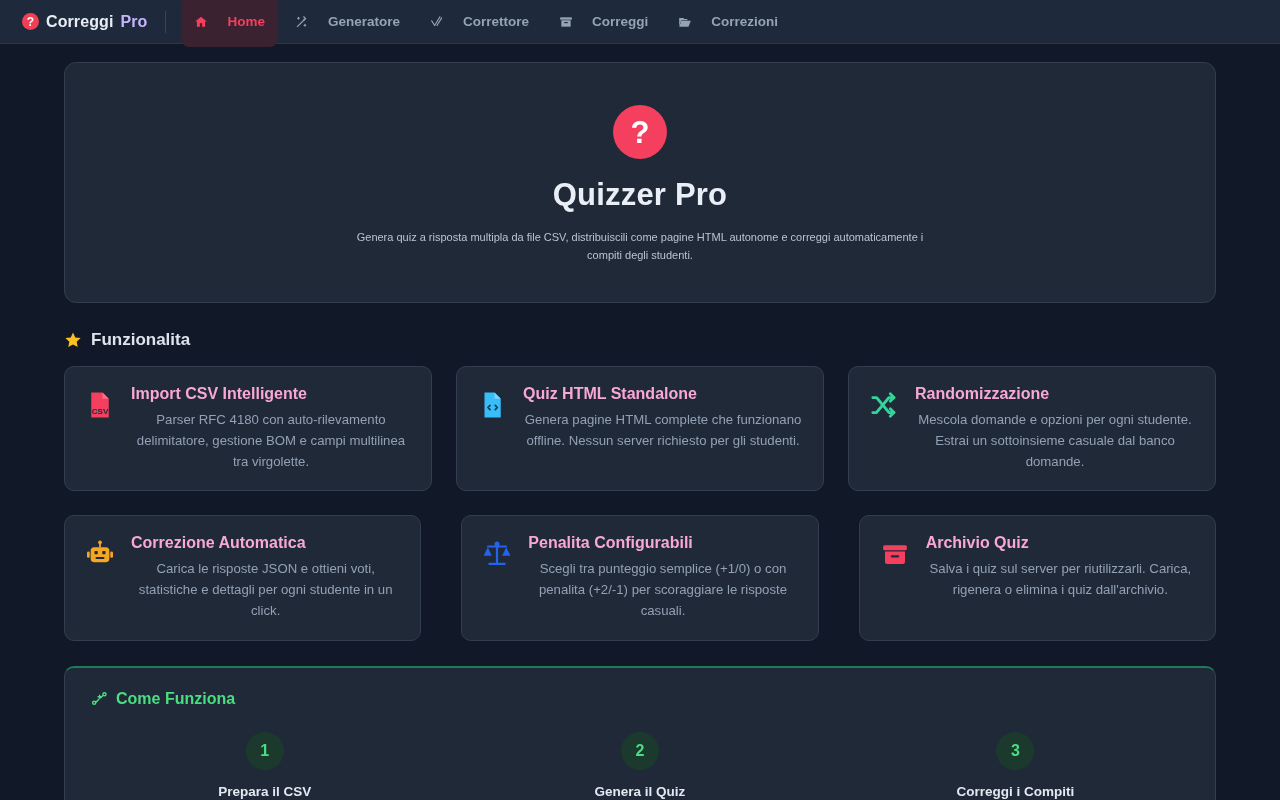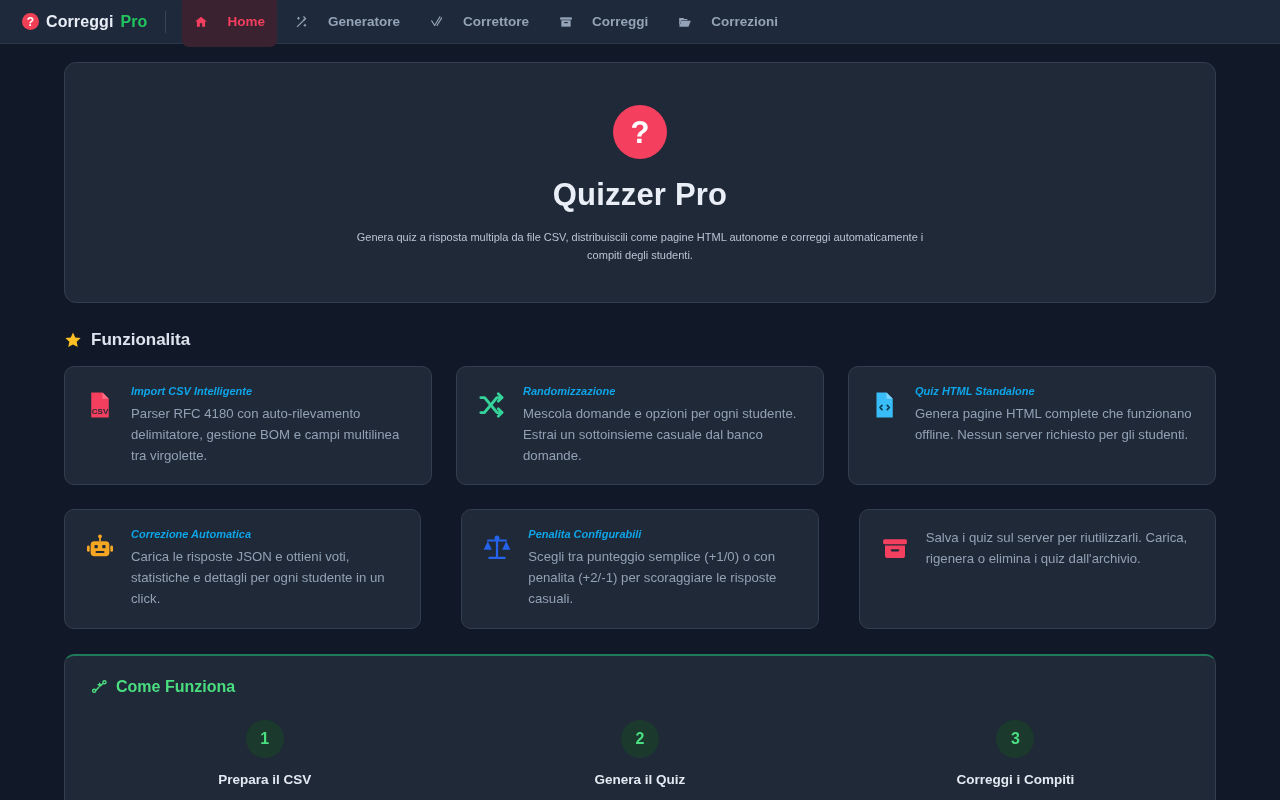--- a/index.html
+++ b/index.html
@@ -24,21 +24,21 @@
     font-size: 16px; font-weight: bold; color: #e8edf5;
     letter-spacing: .1px;
   }
   .brand-badge {
     width: 17px; height: 17px; border-radius: 50%;
     background: #ef4056;
     color: #ffffff; font-size: 12px; font-weight: bold;
     display: flex; align-items: center; justify-content: center;
     line-height: 1;
   }
-  .brand .pro { color: #22c55e; }
+  .brand .pro { color: #c4b5fd; }
   .nav-divider {
     width: 1px; height: 22px; background: #394556;
     margin: 0 16px 0 18px;
   }
   .nav-links { display: flex; align-items: center; gap: 6px; }
   .nav-link {
     display: flex; align-items: center; gap: 19px;
     padding: 18px 12px; border-radius: 7px;
     font-size: 13.5px; font-weight: bold;
     color: #94a3b8; cursor: pointer; white-space: nowrap;
@@ -92,25 +92,24 @@
     background: #1f2937;
     border: 1px solid #323e4f;
     border-radius: 10px;
     padding: 18px 20px;
     display: flex; gap: 16px;
     min-height: 113px;
   }
   .card-ico { flex: 0 0 30px; width: 30px; padding-top: 5px; }
   .card-ico svg { width: 30px; height: 30px; display: block; }
   .card-title {
-    font-size: 11px; font-weight: bold; color: #0ea5e9;
+    font-size: 16px; font-weight: bold; color: #f9a8d4;
     margin-bottom: 7px;
-    font-style: italic;
-  }
-  .card-desc { font-size: 13.2px; color: #93a1b5; line-height: 1.57; }
+  }
+  .card-desc { font-size: 13.2px; color: #93a1b5; line-height: 1.57; text-align: center; }
   .row2 { margin-top: 24px; gap: 40px; }
 
   
   .howto {
     background: #1f2937;
     border: 1px solid #323e4f;
     border-top: 2px solid #1f7a5a;
     border-radius: 10px;
     margin-top: 25px;
     padding: 22px 26px 26px;
@@ -226,44 +225,44 @@
         </svg>
       </div>
       <div>
         <div class="card-title">Import CSV Intelligente</div>
         <div class="card-desc">Parser RFC 4180 con auto-rilevamento delimitatore, gestione BOM e campi multilinea tra virgolette.</div>
       </div>
     </div>
 
     <div class="card">
       <div class="card-ico">
+        <svg viewBox="0 0 24 24">
+          <path d="M6 2h8l5 5v15H6z" fill="#38bdf8"></path>
+          <path d="M14 2l5 5h-5z" fill="#7dd3fc"></path>
+          <path d="M10.4 12.3 8.8 14l1.6 1.7M14.6 12.3 16.2 14l-1.6 1.7" fill="none" stroke="#0b3b52" stroke-width="1.4" stroke-linecap="round" stroke-linejoin="round"></path>
+        </svg>
+      </div>
+      <div>
+        <div class="card-title">Quiz HTML Standalone</div>
+        <div class="card-desc">Genera pagine HTML complete che funzionano offline. Nessun server richiesto per gli studenti.</div>
+      </div>
+    </div>
+
+    <div class="card">
+      <div class="card-ico">
         <svg viewBox="0 0 24 24" fill="none" stroke="#34d399" stroke-width="2.2" stroke-linecap="round" stroke-linejoin="round">
           <path d="M3 6h3l10 12h4"></path>
             <path d="M3 18h3L16 6h4"></path>
           <path d="M17 3l3 3-3 3"></path>
             <path d="M17 15l3 3-3 3"></path>
         </svg>
       </div>
       <div>
         <div class="card-title">Randomizzazione</div>
         <div class="card-desc">Mescola domande e opzioni per ogni studente. Estrai un sottoinsieme casuale dal banco domande.</div>
-      </div>
-    </div>
-
-    <div class="card">
-      <div class="card-ico">
-        <svg viewBox="0 0 24 24">
-          <path d="M6 2h8l5 5v15H6z" fill="#38bdf8"></path>
-          <path d="M14 2l5 5h-5z" fill="#7dd3fc"></path>
-          <path d="M10.4 12.3 8.8 14l1.6 1.7M14.6 12.3 16.2 14l-1.6 1.7" fill="none" stroke="#0b3b52" stroke-width="1.4" stroke-linecap="round" stroke-linejoin="round"></path>
-        </svg>
-      </div>
-      <div>
-        <div class="card-title">Quiz HTML Standalone</div>
-        <div class="card-desc">Genera pagine HTML complete che funzionano offline. Nessun server richiesto per gli studenti.</div>
       </div>
     </div>
 
   </div>
 
   <div class="grid row2">
 
     <div class="card">
       <div class="card-ico">
         <svg viewBox="0 0 24 24">
@@ -302,20 +301,21 @@
 
     <div class="card">
       <div class="card-ico">
         <svg viewBox="0 0 24 24">
           <rect x="2.5" y="5" width="19" height="4" rx="1.2" fill="#f43f5e"></rect>
           <path d="M4 10h16v8.4a1.6 1.6 0 0 1-1.6 1.6H5.6A1.6 1.6 0 0 1 4 18.4z" fill="#f43f5e"></path>
           <rect x="8.6" y="13" width="6.8" height="1.7" rx="0.85" fill="#1f2937"></rect>
         </svg>
       </div>
       <div>
+        <div class="card-title">Archivio Quiz</div>
         <div class="card-desc">Salva i quiz sul server per riutilizzarli. Carica, rigenera o elimina i quiz dall'archivio.</div>
       </div>
     </div>
 
   </div>
 
   <div class="howto">
     <div class="howto-head">
       <svg viewBox="0 0 24 24" fill="none" stroke="#4ade80" stroke-width="2" stroke-linecap="round" stroke-linejoin="round">
         <circle cx="4.5" cy="18" r="2.2"></circle>

